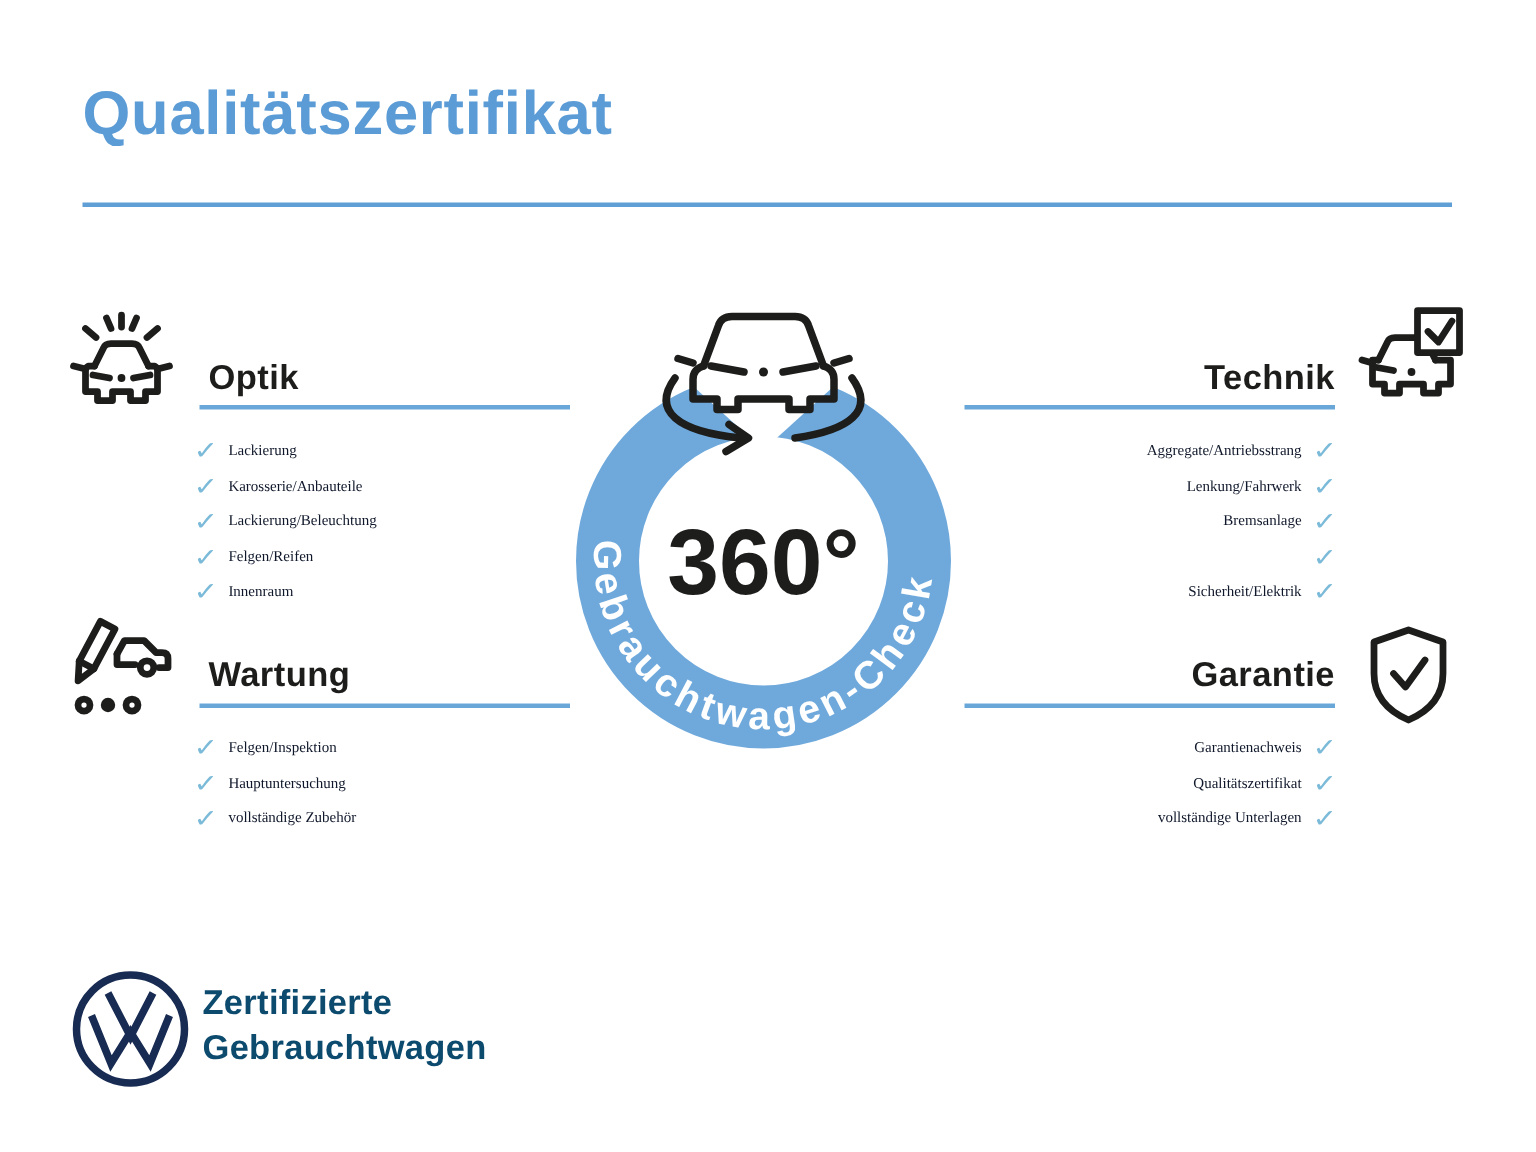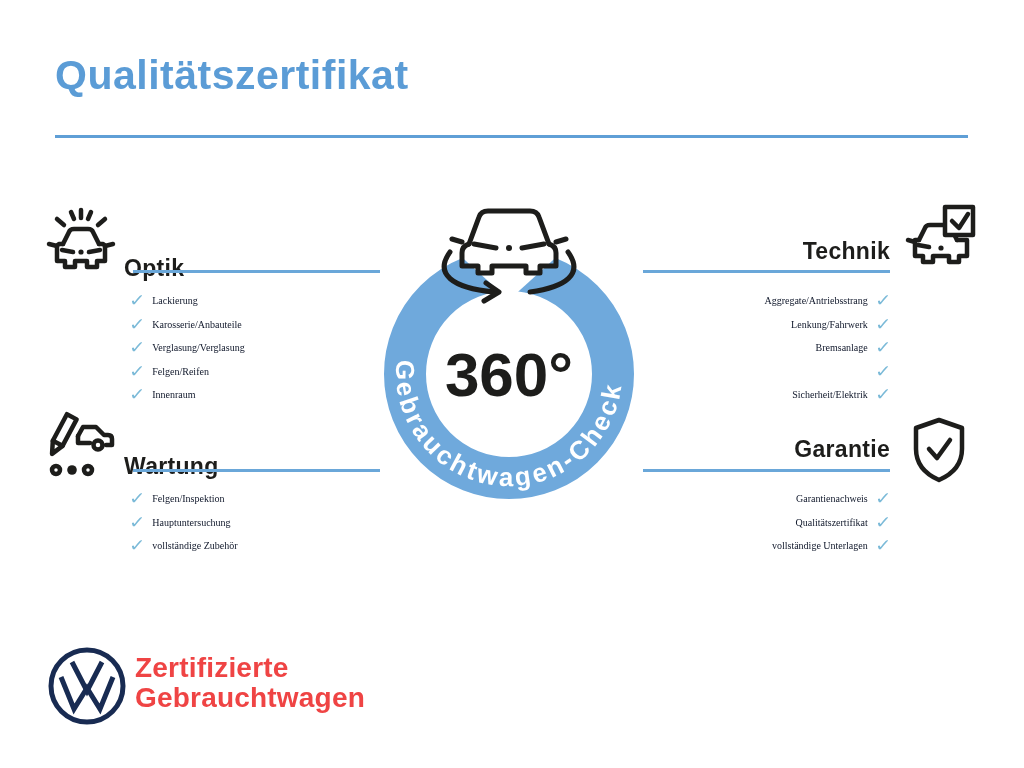--- a/index.html
+++ b/index.html
@@ -10,38 +10,38 @@
   .page-title{
     position:absolute;left:55px;top:52px;
     font-size:41px;font-weight:bold;color:#5b9cd6;letter-spacing:0.5px;
   }
   .title-rule{
     position:absolute;left:55px;top:135px;width:913px;height:3px;background:#5f9fd6;
   }
   .section-title{
     font-size:23px;font-weight:bold;color:#1d1d1b;letter-spacing:0.3px;
   }
-  .head-left{position:absolute;left:124px;width:247px;text-align:left;margin-top:17px;}
+  .head-left{position:absolute;left:139px;width:247px;text-align:left;}
   .head-right{position:absolute;left:643px;width:247px;text-align:right;}
   .head-rule{position:absolute;height:3px;background:#6aa7d9;}
   .check-list{position:absolute;display:flex;flex-direction:column;}
   .check-list .row{display:flex;align-items:center;height:23.5px;}
   .list-left .row{justify-content:flex-start;}
   .list-right .row{justify-content:flex-end;}
   .item-text{font-size:10px;color:#0f172a;font-family:Liberation Serif, serif;}
   .check{
     font-size:17px;font-weight:bold;color:#7bbad8;line-height:1;
     transform:scaleX(1.15);
   }
   .list-left .check{margin-right:8px;}
   .list-right .check{margin-left:8px;}
   .icon-box{position:absolute;}
   .footer-text{
     position:absolute;left:135px;top:653px;
-    font-size:28px;font-weight:bold;color:#ef4444;line-height:30px;letter-spacing:0.2px;
+    font-size:23px;font-weight:bold;color:#0c4a6e;line-height:30px;letter-spacing:0.2px;
   }
 </style>
 </head>
 <body>
 
 <div class="canvas">
 
   <div class="page-title">Qualitätszertifikat</div>
   <div class="title-rule"></div>
 
@@ -71,21 +71,21 @@
         <span class="item-text">Lackierung</span>
       </div>
 
       <div class="row">
         <span class="check">✓</span>
         <span class="item-text">Karosserie/Anbauteile</span>
       </div>
 
       <div class="row">
         <span class="check">✓</span>
-        <span class="item-text">Verglasung/Verglasung</span>
+        <span class="item-text">Lackierung/Beleuchtung</span>
       </div>
 
       <div class="row">
         <span class="check">✓</span>
         <span class="item-text">Felgen/Reifen</span>
       </div>
 
       <div class="row">
         <span class="check">✓</span>
         <span class="item-text">Innenraum</span>

